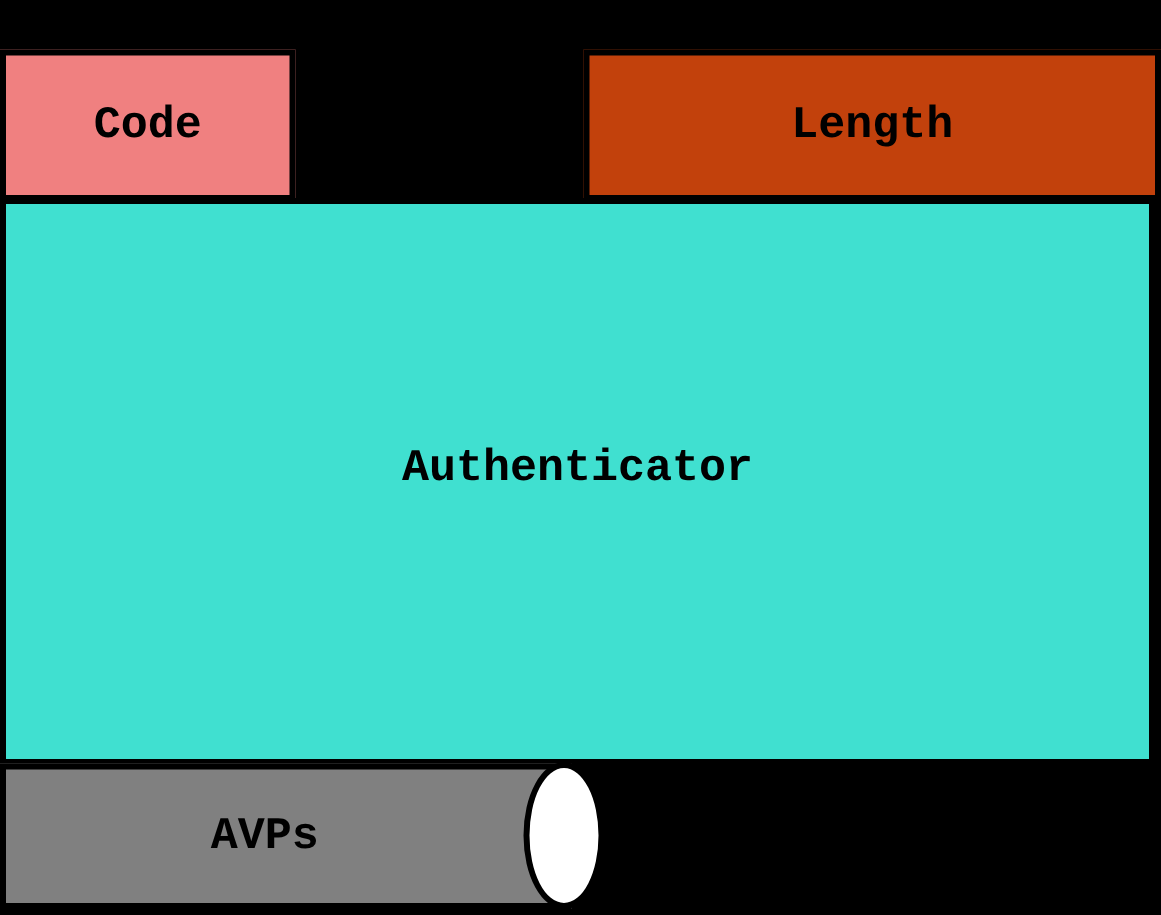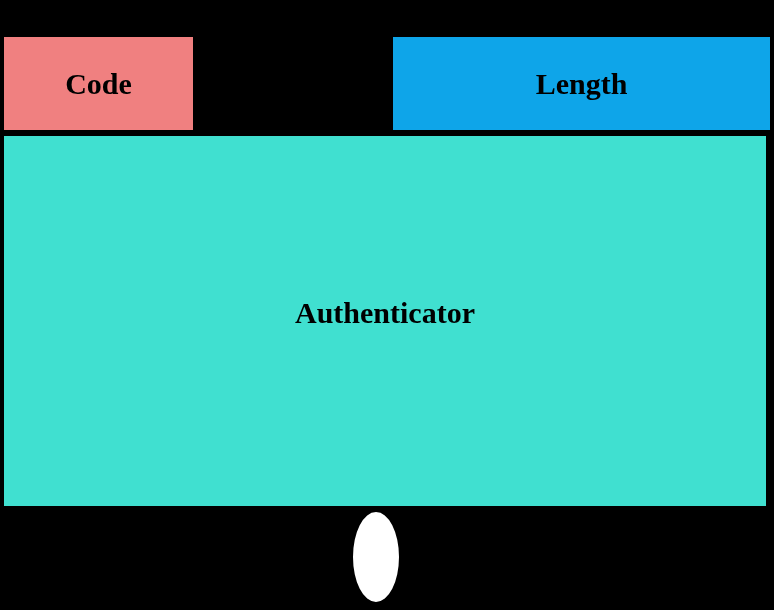--- a/index.html
+++ b/index.html
@@ -6,21 +6,21 @@
     margin: 0;
     padding: 0;
     background: #000000;
   }
   .canvas {
     position: relative;
     width: 774px;
     height: 610px;
     background: #000000;
     overflow: hidden;
-    font-family: Liberation Serif, serif;
+    font-family: Liberation Mono, monospace;
   }
   .box {
     position: absolute;
     box-sizing: border-box;
     border: 4px solid #000000;
     display: flex;
     align-items: center;
     justify-content: center;
     text-align: center;
     font-weight: bold;
@@ -36,21 +36,21 @@
   }
   .pid-box {
     left: 196px; top: 33px;
     width: 195px; height: 101px;
     background: #F0E68C;
     padding: 0 2px;
   }
   .length-box {
     left: 389px; top: 33px;
     width: 385px; height: 101px;
-    background: #0ea5e9;
+    background: #c2410c;
   }
   .auth-box {
     left: 0px; top: 132px;
     width: 770px; height: 378px;
     background: #40E0D0;
   }
   .auth-box .label {
     position: relative;
     top: -8px;
   }
@@ -83,16 +83,19 @@
 
 
   <div class="box length-box">
     <span class="label">Length</span>
   </div>
 
   <div class="box auth-box">
     <span class="label">Authenticator</span>
   </div>
 
+  <div class="box avps-bar">
+    <span class="label">AVPs</span>
+  </div>
 
   <div class="cap-ellipse"></div>
 
 </div>
 
 </body></html>

